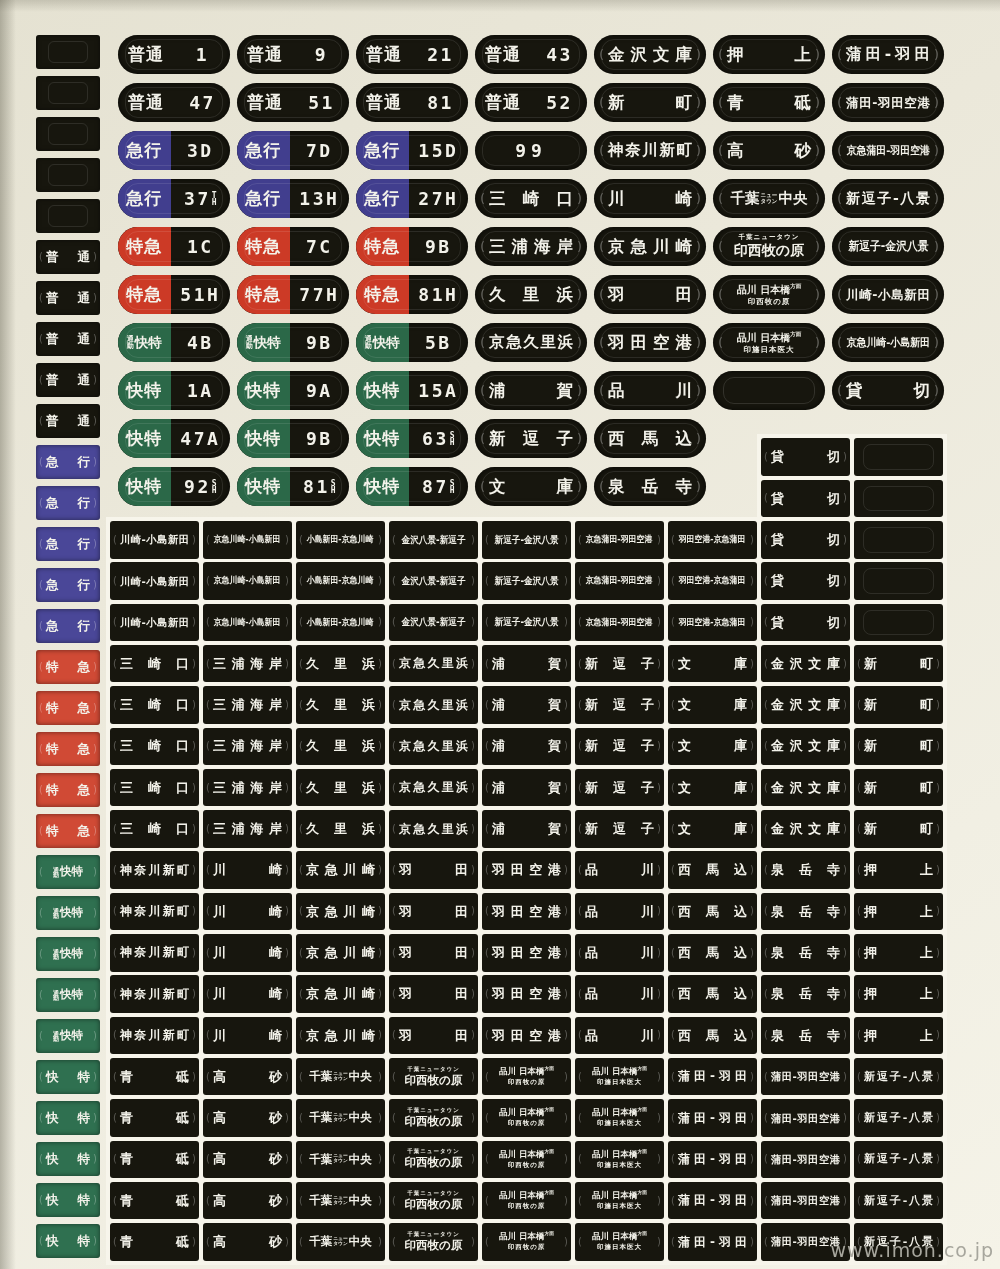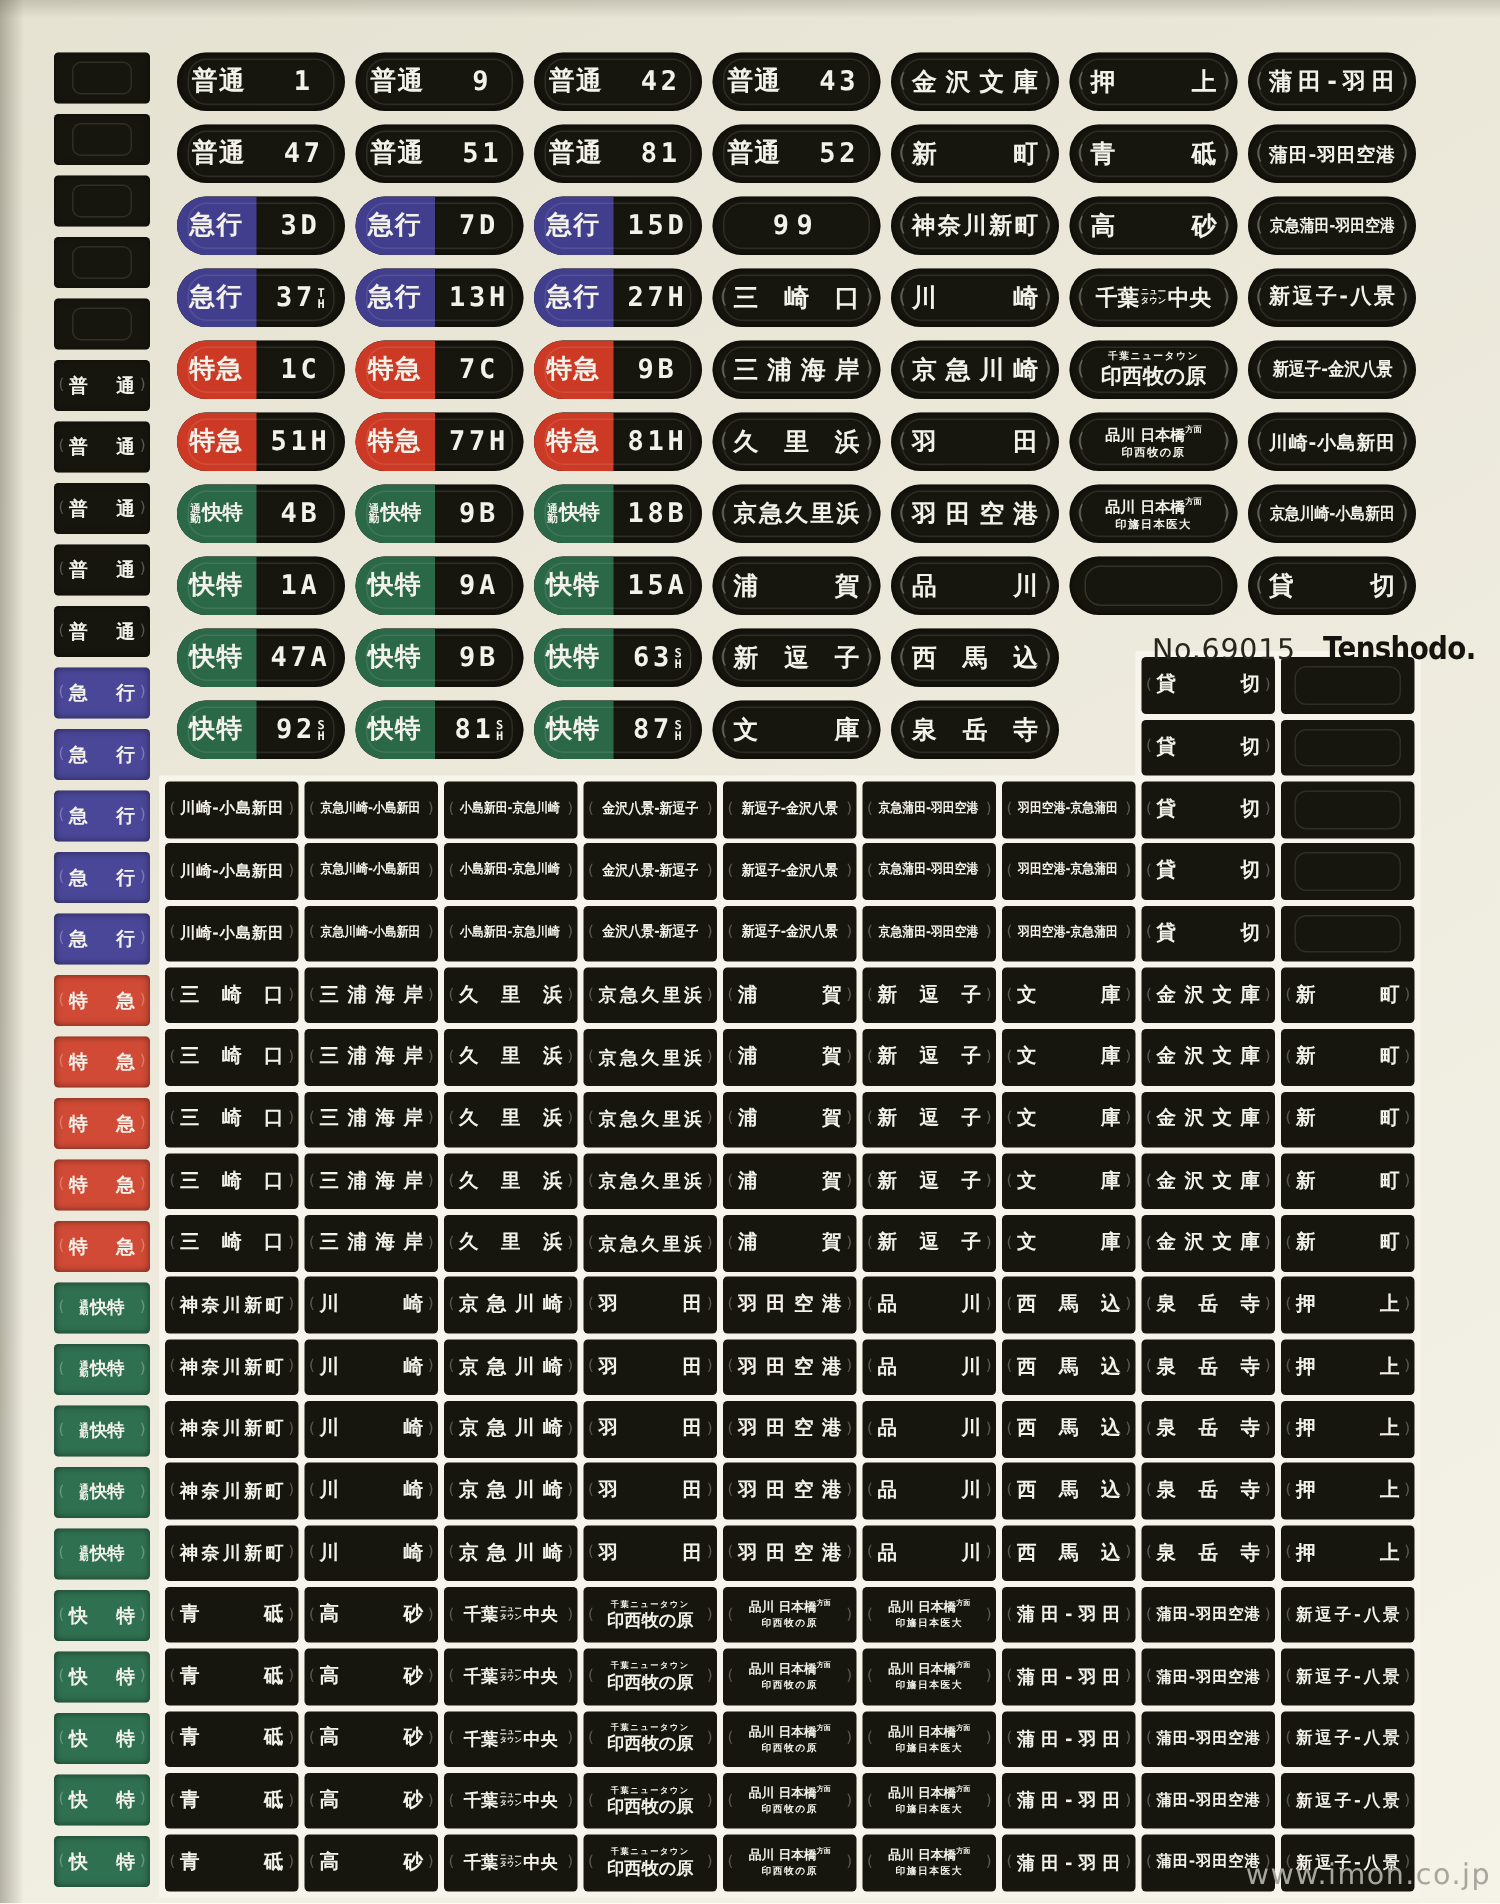--- a/index.html
+++ b/index.html
@@ -263,21 +263,21 @@
         <div class="numzone">
           <span class="num">9</span>
         </div>
         <div class="inframe"></div>
       </div>
       <div class="pill tn black" style="left: 356px; top: 35px;">
         <div class="typezone">
           <span class="tlabel">普通</span>
         </div>
         <div class="numzone">
-          <span class="num">42</span>
+          <span class="num">21</span>
         </div>
         <div class="inframe"></div>
       </div>
       <div class="pill tn black" style="left: 475px; top: 35px;">
         <div class="typezone">
           <span class="tlabel">普通</span>
         </div>
         <div class="numzone">
           <span class="num">43</span>
         </div>
@@ -602,21 +602,21 @@
       </div>
       <div class="pill tn green" style="left: 356px; top: 323px;">
         <div class="typezone">
           <span class="cstack">
             <i>通</i>
             <i>勤</i>
           </span>
           <span class="ctype">快特</span>
         </div>
         <div class="numzone">
-          <span class="num">18B</span>
+          <span class="num">5B</span>
         </div>
         <div class="inframe"></div>
       </div>
       <div class="pill" style="left: 475px; top: 323px;">
         <div class="txt">
           <div class="jt" style="font-size: 15.5px;">京急久里浜</div>
         </div>
         <div class="inframe"></div>
       </div>
       <div class="pill" style="left: 594px; top: 323px;">
@@ -1668,18 +1668,14 @@
         <div class="txt">
           <div class="jt" style="font-size: 10.3px;">蒲田-羽田空港</div>
         </div>
       </div>
       <div class="gcell" style="left: 854px; top: 1223.1px;">
         <div class="txt">
           <div class="jt" style="font-size: 11px;">新逗子-八景</div>
         </div>
       </div>
     </div>
-  <div id="logo-row">
-    <span id="product-no">No.69015</span>
-    <span id="brand">Tenshodo.</span>
-  </div>
   <div id="watermark">www.imon.co.jp</div>
 </div>
 
 </body></html>

